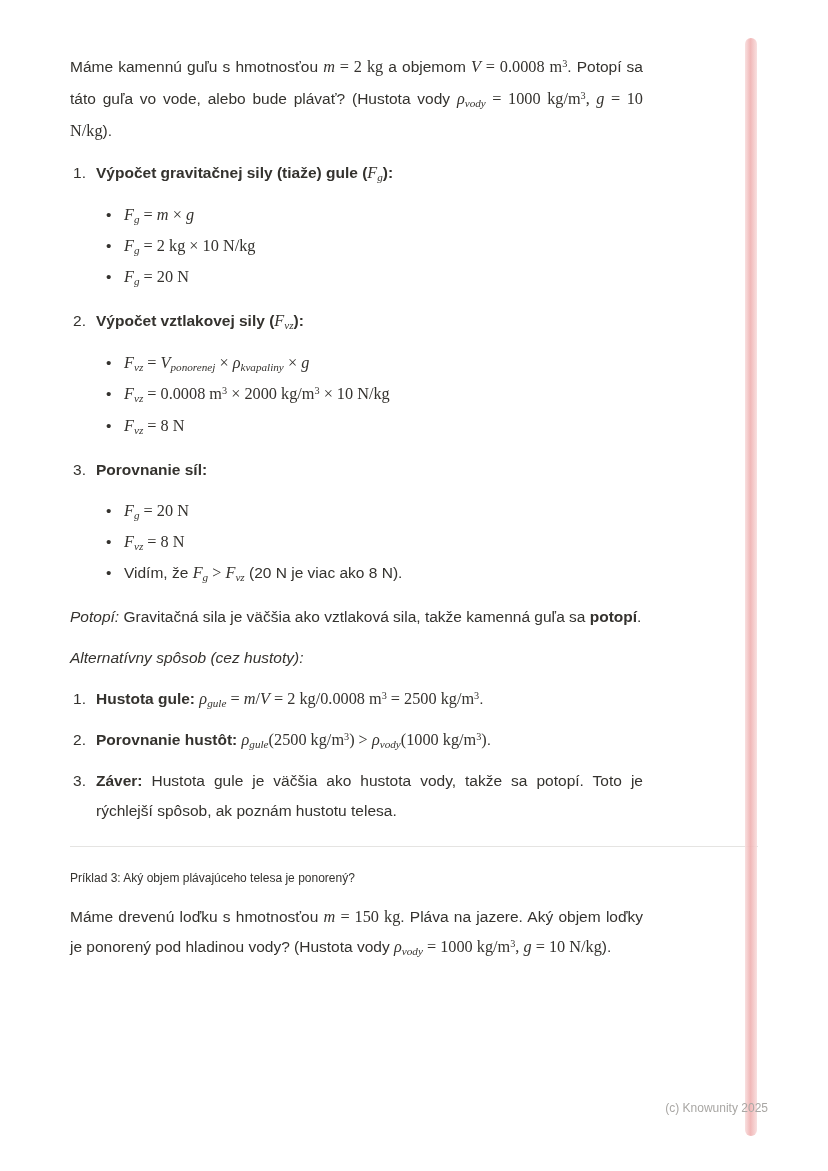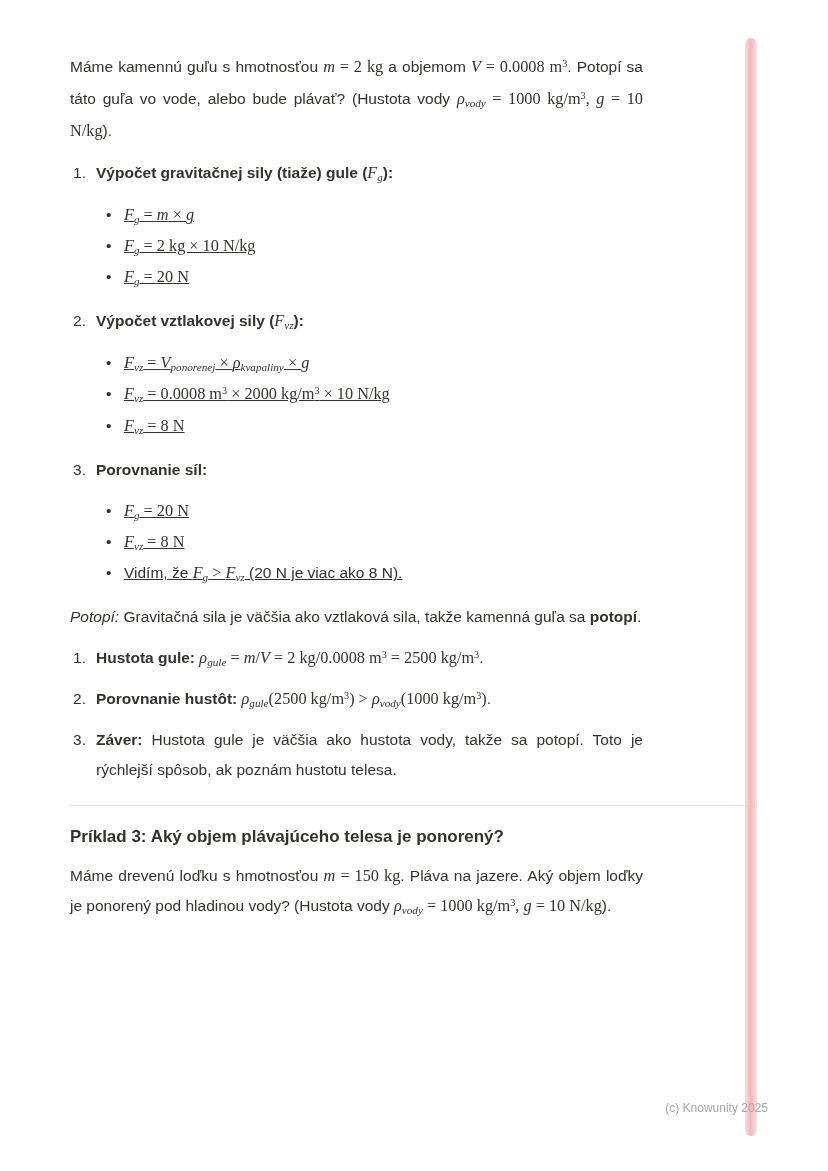--- a/index.html
+++ b/index.html
@@ -29,31 +29,31 @@
   .sg-misub { font-style:italic; font-size:0.72em; position:relative; top:0.24em; }
   .sg-msup  { font-size:0.66em; position:relative; top:-0.48em; }
 
   
   ol.steps { list-style:none; counter-reset:step; margin:12px 0 11px 0; padding:0; }
   ol.steps > li { counter-increment:step; position:relative; padding-left:26px; margin:0 0 13px 0; }
   ol.steps > li::before { content:counter(step) "."; position:absolute; left:3px; top:0; }
 
   
   ul.bullets { list-style:none; margin:11px 0 0 0; padding:0; }
-  ul.bullets > li { position:relative; padding-left:28px; margin:0; text-align:justify;text-decoration:underline; }
+  ul.bullets > li { position:relative; padding-left:28px; margin:0; text-align:justify; }
   ul.bullets > li::before { content:"•"; position:absolute; left:10px; }
 
   ol.steps.alt { margin-top:3px; }
   ol.steps.alt > li { margin-bottom:9px; text-align:justify; }
 
   .divider {
     border:none; border-top:1px solid var(--divider, #e5e4e2);
     width:688px; margin:20px 0 20px 0;
   }
-  .heading { font-size:17px; font-weight:700; margin:0 0 13px 0; line-height:22px; }
+  .heading { font-size:12px; font-weight:400; margin:0 0 13px 0; line-height:22px; }
 
   .ribbon {
     position:absolute; left:745px; top:38px; width:12px; height:1098px;
     border-radius:6px; z-index:1; opacity:0.9;
     background:linear-gradient(90deg,
       var(--ribbon-edge, #f8dcdc) 0%,
       var(--ribbon-core, #efb0b0) 45%,
       var(--ribbon-edge, #f8dcdc) 100%);
   }
   .watermark {
@@ -92,20 +92,21 @@
         <ul class="bullets">
           <li><span class="sg-mi">F</span><span class="sg-misub">g</span><span class="sg-m"> = 20 N</span></li>
           <li><span class="sg-mi">F</span><span class="sg-misub">vz</span><span class="sg-m"> = 8 N</span></li>
           <li><span class="sg-t">Vidím, že </span><span class="sg-mi">F</span><span class="sg-misub">g</span><span class="sg-m"> &gt; </span><span class="sg-mi">F</span><span class="sg-misub">vz</span><span class="sg-t"> (20 N je viac ako 8 N).</span></li>
         </ul>
       </li>
     </ol>
 
     <p class="para"><span class="sg-i">Potopí:</span><span class="sg-t"> Gravitačná sila je väčšia ako vztlaková sila, takže kamenná guľa sa </span><span class="sg-b">potopí</span><span class="sg-t">.</span></p>
 
+    <p class="para"><span class="sg-i">Alternatívny spôsob (cez hustoty):</span></p>
 
     <ol class="steps alt">
       <li><span class="sg-b">Hustota gule: </span><span class="sg-mi">ρ</span><span class="sg-misub">gule</span><span class="sg-m"> = </span><span class="sg-mi">m</span><span class="sg-m">/</span><span class="sg-mi">V</span><span class="sg-m"> = 2 kg/0.0008 m</span><span class="sg-msup">3</span><span class="sg-m"> = 2500 kg/m</span><span class="sg-msup">3</span><span class="sg-t">.</span></li>
       <li><span class="sg-b">Porovnanie hustôt: </span><span class="sg-mi">ρ</span><span class="sg-misub">gule</span><span class="sg-m">(2500 kg/m</span><span class="sg-msup">3</span><span class="sg-m">) &gt; </span><span class="sg-mi">ρ</span><span class="sg-misub">vody</span><span class="sg-m">(1000 kg/m</span><span class="sg-msup">3</span><span class="sg-m">)</span><span class="sg-t">.</span></li>
       <li><span class="sg-b">Záver: </span><span class="sg-t">Hustota gule je väčšia ako hustota vody, takže sa potopí. Toto je rýchlejší spôsob, ak poznám hustotu telesa.</span></li>
     </ol>
 
     <hr class="divider">
 
     <h2 class="heading">Príklad 3: Aký objem plávajúceho telesa je ponorený?</h2>

